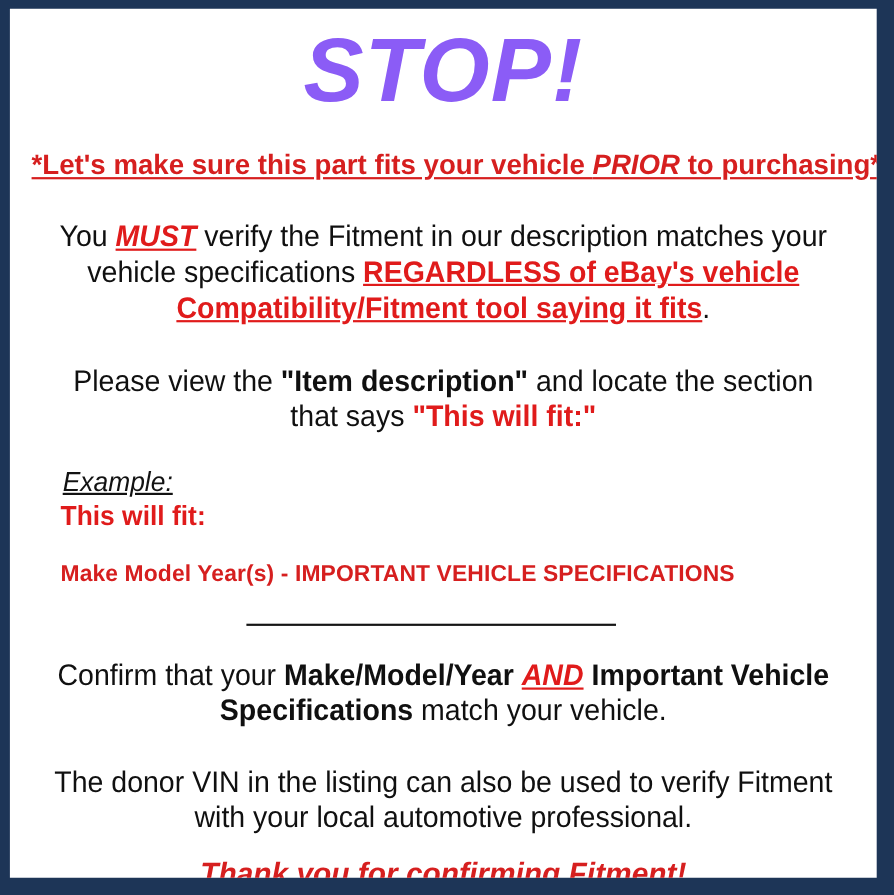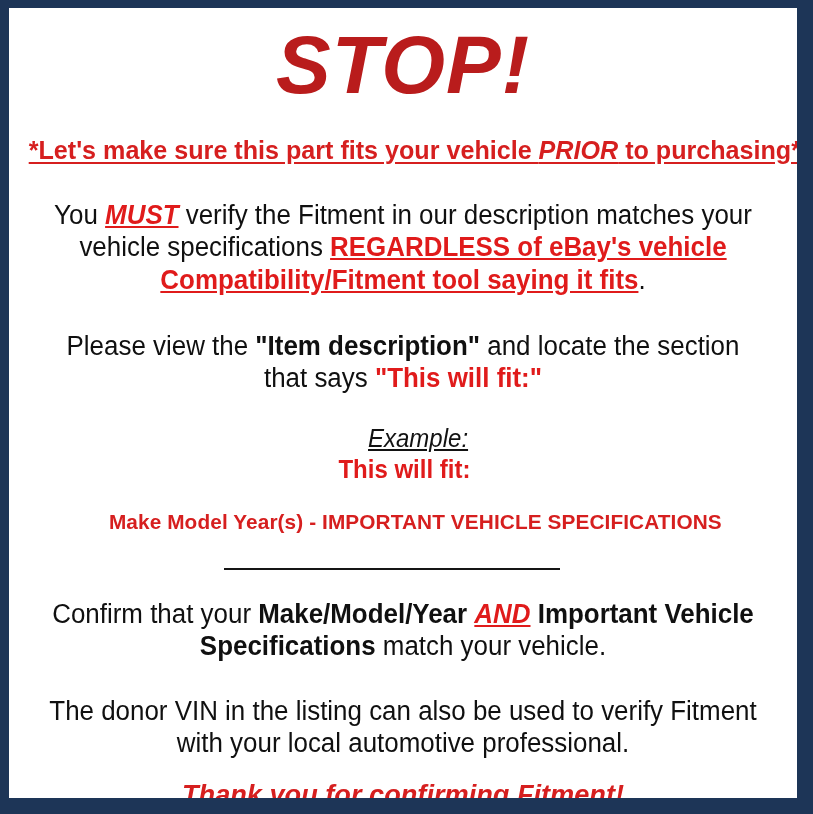--- a/index.html
+++ b/index.html
@@ -38,21 +38,21 @@
   }
 
   
   .stop-title {
     margin: 0;
     padding-top: 16px;
     font-size: 82px;
     line-height: 1.0;
     font-weight: bold;
     font-style: italic;
-    color: #b91c1c;
+    color: #8b5cf6;
     letter-spacing: 1px;
     text-align: center;
   }
 
   .tagline {
     margin: 30px 0 0 0;
     font-size: 25.5px;
     line-height: 1.15;
     font-weight: bold;
     color: #d61f1f;
@@ -97,21 +97,21 @@
     text-decoration: underline;
     text-underline-offset: 2px;
   }
   .thiswillfit-inline {
     color: #e01b1b;
     font-weight: bold;
   }
 
   
   .example-block {
-    text-align: center;
+    text-align: left;
     padding-left: 34px;
     margin-top: 30px;
   }
   .example-label {
     margin: 0;
     font-size: 25px;
     font-style: italic;
     text-decoration: underline;
     text-underline-offset: 2px;
     color: #121212;

